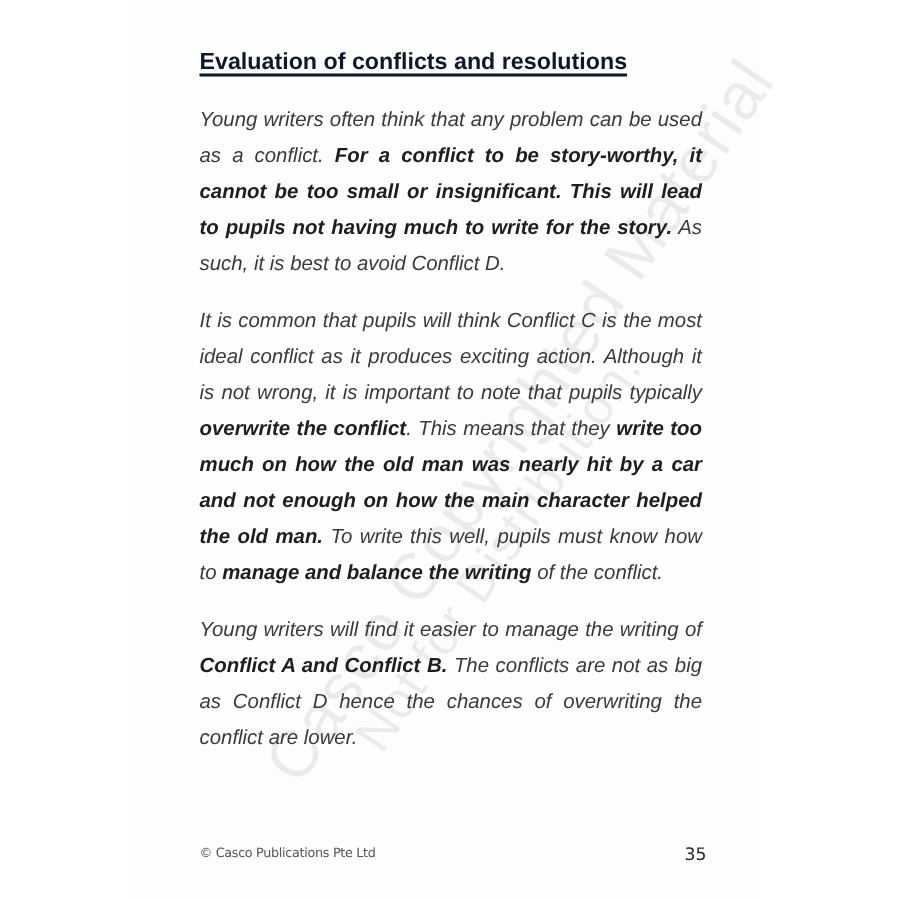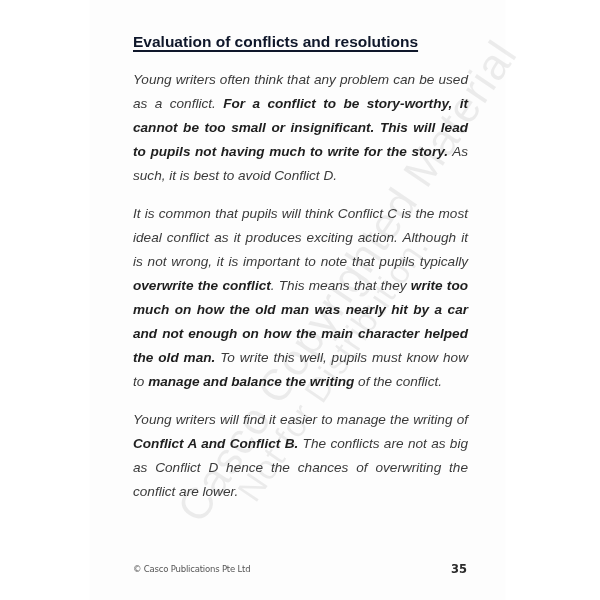--- a/index.html
+++ b/index.html
@@ -65,22 +65,23 @@
       font-family: "DejaVu Sans", sans-serif;
       font-size: 8.5px;
       color: #555;
       letter-spacing: -0.2px;
     }
     .footer-page {
       position: absolute;
       left: 451px;
       top: 562px;
       width: 20px;
+      text-align: right;
       font-family: "DejaVu Sans", sans-serif;
-      font-weight: bold;
+      font-weight: normal;
       font-size: 11.5px;
       color: #2a2a2a;
     }
     .watermark {
       position: absolute;
       left: 0;
       top: 0;
       width: 600px;
       height: 600px;
       pointer-events: none;

